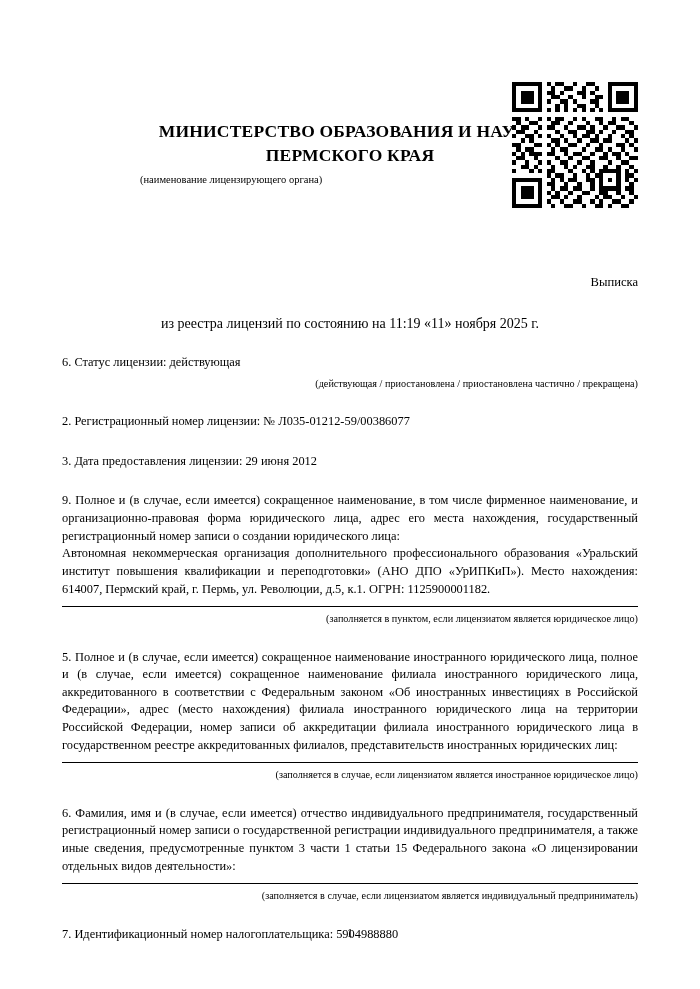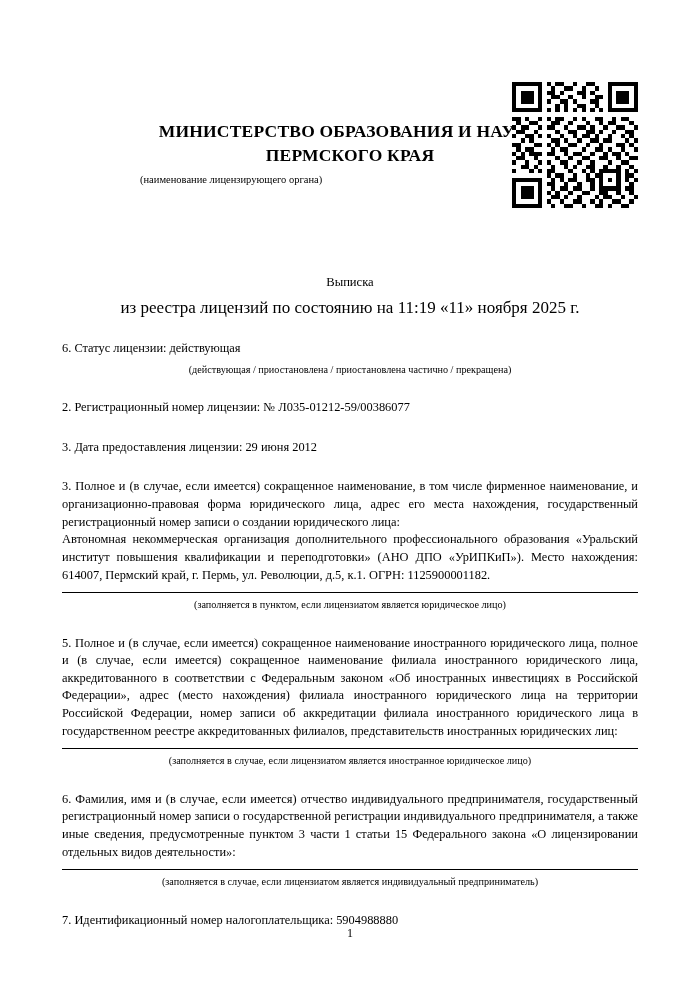--- a/index.html
+++ b/index.html
@@ -49,38 +49,38 @@
   }
   .ministry-sub {
     font-size: 10.5px;
     margin-top: 7px;
     text-align: left;
     width: 420px;
     margin-left: auto;
     margin-right: auto;
   }
   .doc-title {
-    text-align: center;
+    text-align: right;
     font-size: 12.6px;
     margin-top: 88px;
     line-height: 1.5;
   }
   .doc-subtitle {
     text-align: center;
-    font-size: 17px;
-    margin-top: 6px;
+    font-size: 14px;
+    margin-top: 24px;
   }
   .section {
     font-size: 12.4px;
     line-height: 1.42;
     text-align: justify;
     margin-top: 22px;
   }
   .note {
-    text-align: center;
+    text-align: right;
     font-size: 10.2px;
     margin-top: 5px;
   }
   .body-block {
     font-size: 12.4px;
     line-height: 1.42;
     text-align: justify;
   }
   .rule {
     border: none;
@@ -355,21 +355,21 @@
 
   <div class="section">
     <div>2. Регистрационный номер лицензии: № Л035-01212-59/00386077</div>
   </div>
 
   <div class="section">
     <div>3. Дата предоставления лицензии: 29 июня 2012</div>
   </div>
 
   <div class="section">
-    <div>3. Полное и (в случае, если имеется) сокращенное наименование, в том числе фирменное наименование, и организационно-правовая форма юридического лица, адрес его места нахождения, государственный регистрационный номер записи о создании юридического лица:</div>
+    <div>9. Полное и (в случае, если имеется) сокращенное наименование, в том числе фирменное наименование, и организационно-правовая форма юридического лица, адрес его места нахождения, государственный регистрационный номер записи о создании юридического лица:</div>
     <div class="body-block">Автономная некоммерческая организация дополнительного профессионального образования «Уральский институт повышения квалификации и переподготовки» (АНО ДПО «УрИПКиП»). Место нахождения: 614007, Пермский край, г. Пермь, ул. Революции, д.5, к.1. ОГРН: 1125900001182.</div>
     <hr class="rule">
     <div class="note">(заполняется в пунктом, если лицензиатом является юридическое лицо)</div>
   </div>
 
   <div class="section">
     <div>5. Полное и (в случае, если имеется) сокращенное наименование иностранного юридического лица, полное и (в случае, если имеется) сокращенное наименование филиала иностранного юридического лица, аккредитованного в соответствии с Федеральным законом «Об иностранных инвестициях в Российской Федерации», адрес (место нахождения) филиала иностранного юридического лица на территории Российской Федерации, номер записи об аккредитации филиала иностранного юридического лица в государственном реестре аккредитованных филиалов, представительств иностранных юридических лиц:</div>
     <hr class="rule">
     <div class="note">(заполняется в случае, если лицензиатом является иностранное юридическое лицо)</div>
   </div>

